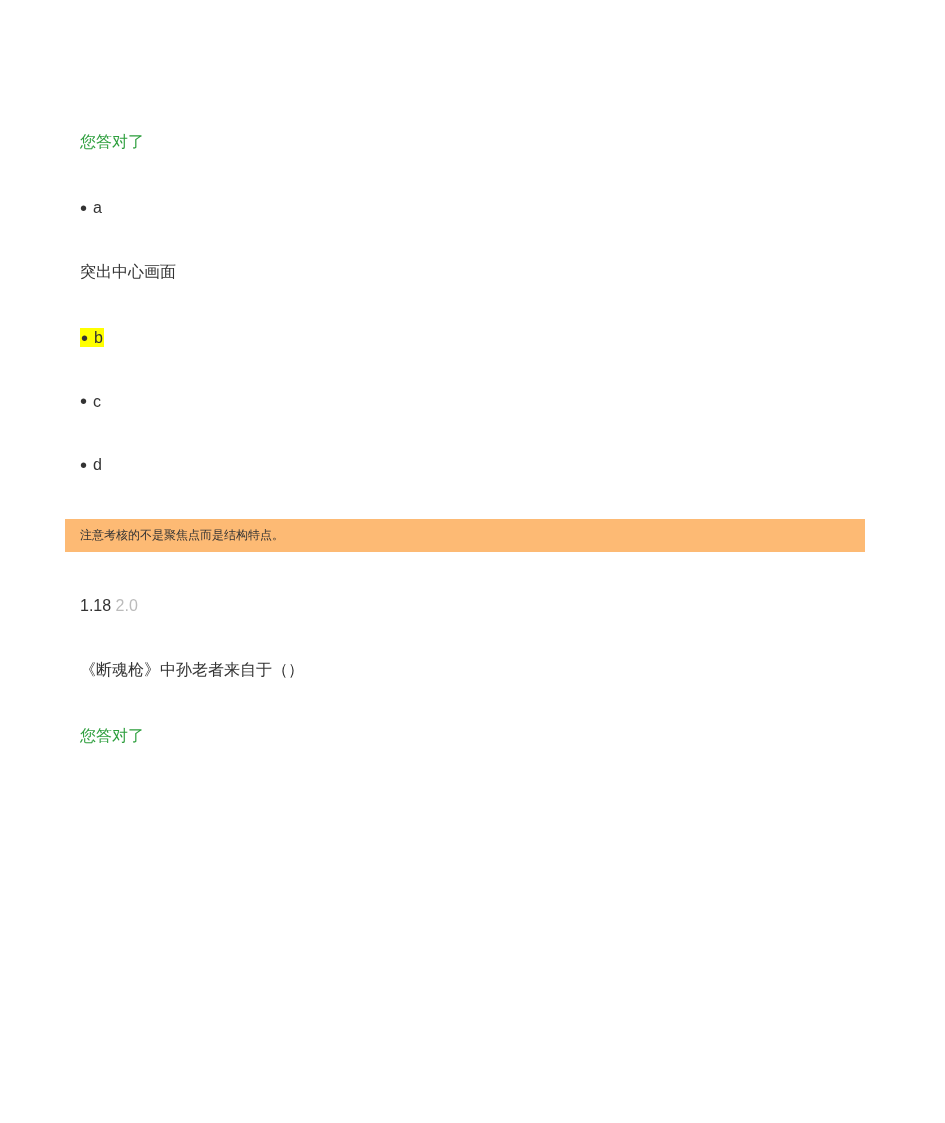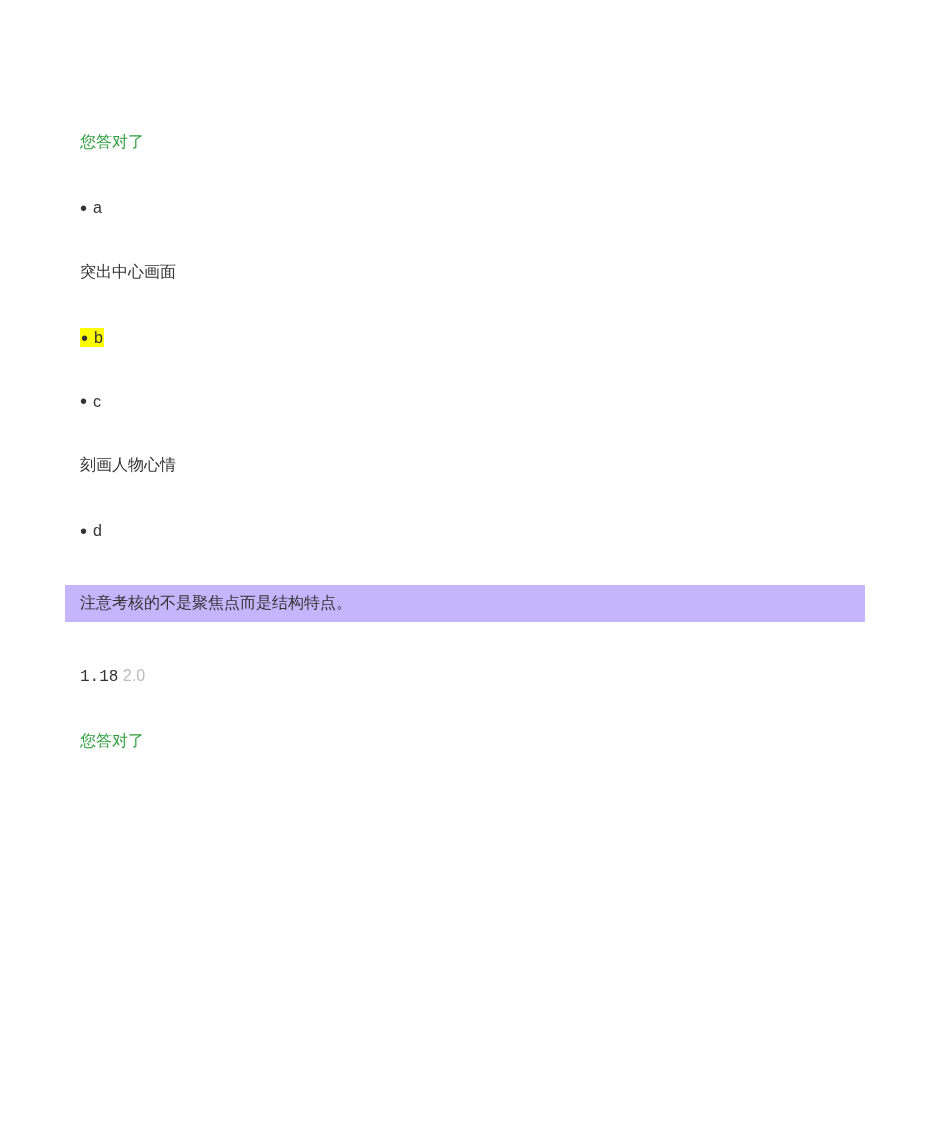--- a/index.html
+++ b/index.html
@@ -41,34 +41,33 @@
       margin-bottom: 45px;
       font-size: 16px;
       color: #333;
     }
     .highlight {
       background-color: #ffff00;
       display: inline-block;
       padding: 0 1px;
     }
     .note-box {
-      background-color: #c4b5fd;
+      background-color: #fdba74;
       padding: 8px 2px 8px 15px;
       margin-bottom: 45px;
       margin-left: -15px;
-      font-size: 16px;
+      font-size: 12px;
       color: #333;
     }
     .score-line {
       margin-bottom: 45px;
       font-size: 16px;
     }
     .score-earned {
       color: #333;
-      font-family: Liberation Mono, monospace;
     }
     .score-total {
       color: #bbb;
     }
     .question-text {
       margin-bottom: 45px;
       font-size: 16px;
       color: #333;
     }
   </style>
@@ -87,30 +86,30 @@
 
   <div class="option-letter">
     <span class="highlight"><span class="bullet">•</span><span class="letter">b</span></span>
   </div>
 
 
   <div class="option-letter">
     <span class="bullet">•</span><span class="letter">c</span>
   </div>
 
-  <div class="option-text">刻画人物心情</div>
 
   <div class="option-letter">
     <span class="bullet">•</span><span class="letter">d</span>
   </div>
 
 
   <div class="note-box">注意考核的不是聚焦点而是结构特点。</div>
 
   <div class="score-line">
     <span class="score-earned">1.18</span>
     <span class="score-total">2.0</span>
   </div>
 
+  <div class="question-text">《断魂枪》中孙老者来自于（）</div>
 
   <div class="correct-msg">您答对了</div>
 
 </div>
 
 </body></html>

